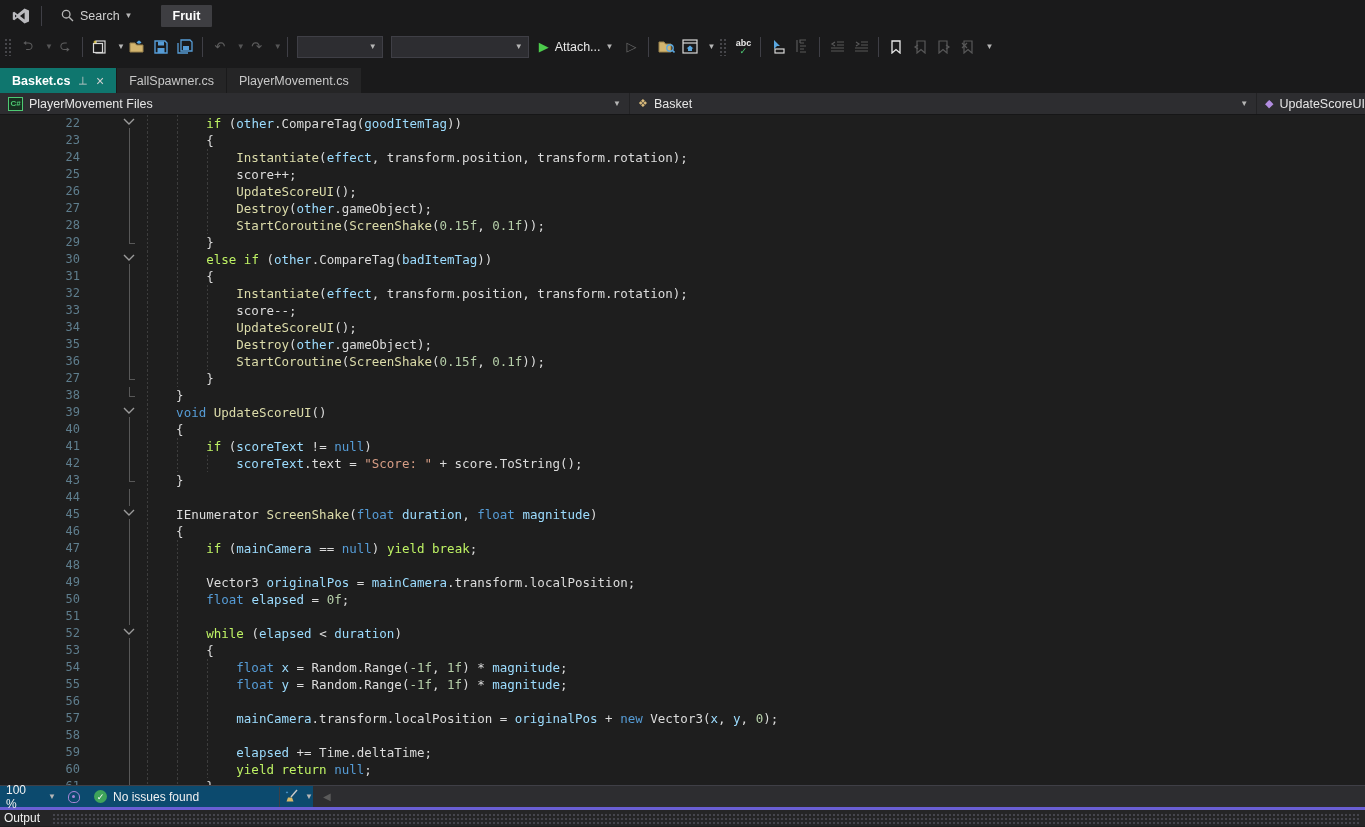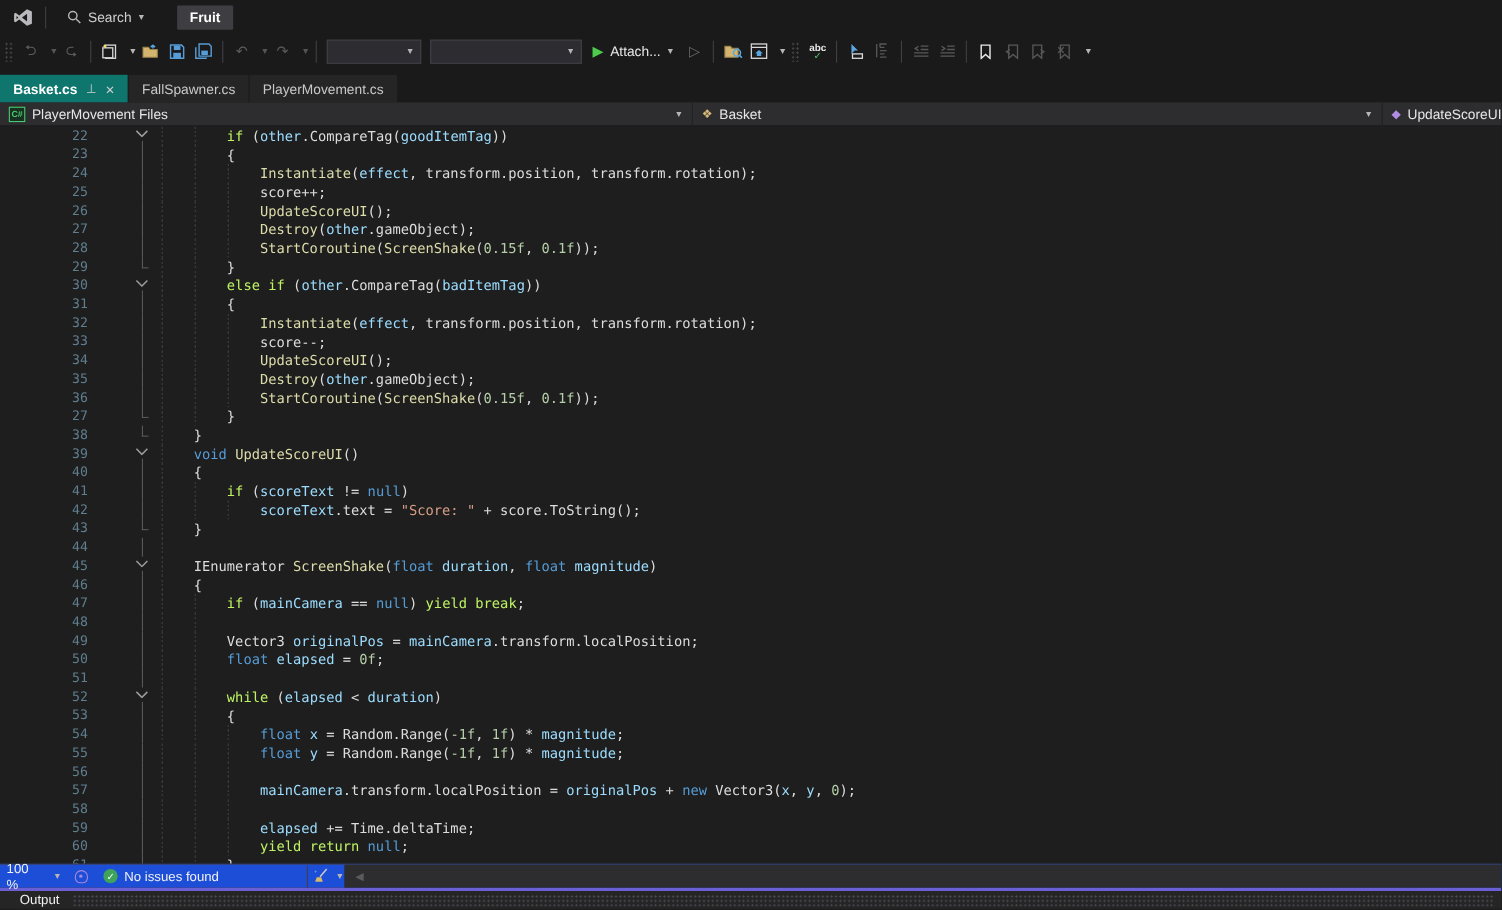--- a/index.html
+++ b/index.html
@@ -61,36 +61,36 @@
   .oend { position:absolute; left:49px; top:0; width:6px; height:10px;
           border-left:1px solid #585858; border-bottom:1px solid #585858; }
   .ochev { position:absolute; left:43px; top:3px; }
   .codetxt { color:#dcdcdc; }
   .guide { position:absolute; top:0; bottom:0; width:1px;
            background:repeating-linear-gradient(180deg,#3d3d3d 0 2px,transparent 2px 4px); }
   .kb { color:#569cd6;margin-top:24px; } .kp { color:#bef264;text-align:right; } .id { color:#9cdcfe; }
   .me { color:#dcdcaa; } .pl { color:#dcdcdc; } .nu { color:#b5cea8; } .st { color:#d69d85; }
 
   
-  #bottomstrip { height:22px; background:#1d4ed8; display:flex; align-items:center;
+  #bottomstrip { height:22px; background:#0c4a6e; display:flex; align-items:center;
                  color:#f1f1f1; font-size:12px; border-top:1px solid #3f3f46; }
   #zoom-select { display:flex; align-items:center; padding:0 6px; width:62px; }
   .checkcircle { width:13px; height:13px; border-radius:50%; background:#3fa45a; color:#fff;
                  font-size:9px; display:flex; align-items:center; justify-content:center; margin:0 6px 0 14px; }
   .brain { width:12px; height:12px; border:1.5px solid #a886d8; border-radius:50% 50% 40% 40%;
            position:relative; margin-left:6px; }
   .brain:after { content:""; position:absolute; left:3px; top:3px; width:3px; height:3px; background:#a886d8; border-radius:50%; }
   #hscroll { flex:1; height:100%; background:#2d2d30; display:flex; align-items:center; }
   .scroll-arrow { color:#5a5a5a; font-size:10px; margin-left:10px; }
   .broom { font-size:12px; color:#d8c27a; }
 
   
   #panel-accent { height:3px; background:#6a5fd4; }
   #output-header { height:16px; background:#252526; display:flex; align-items:center; color:#f1f1f1;
-                   font-size:12px; padding-left:18px; }
+                   font-size:12px; padding-left:4px; }
   #output-dots { flex:1; height:11px; margin:0 6px 0 12px;
                  background:radial-gradient(#45454c 1px, transparent 1px); background-size:4px 4px; }
 
   svg { display:block; }
 </style>
 </head>
 <body>
 
 <div id="menubar">
   <span id="vslogo">

